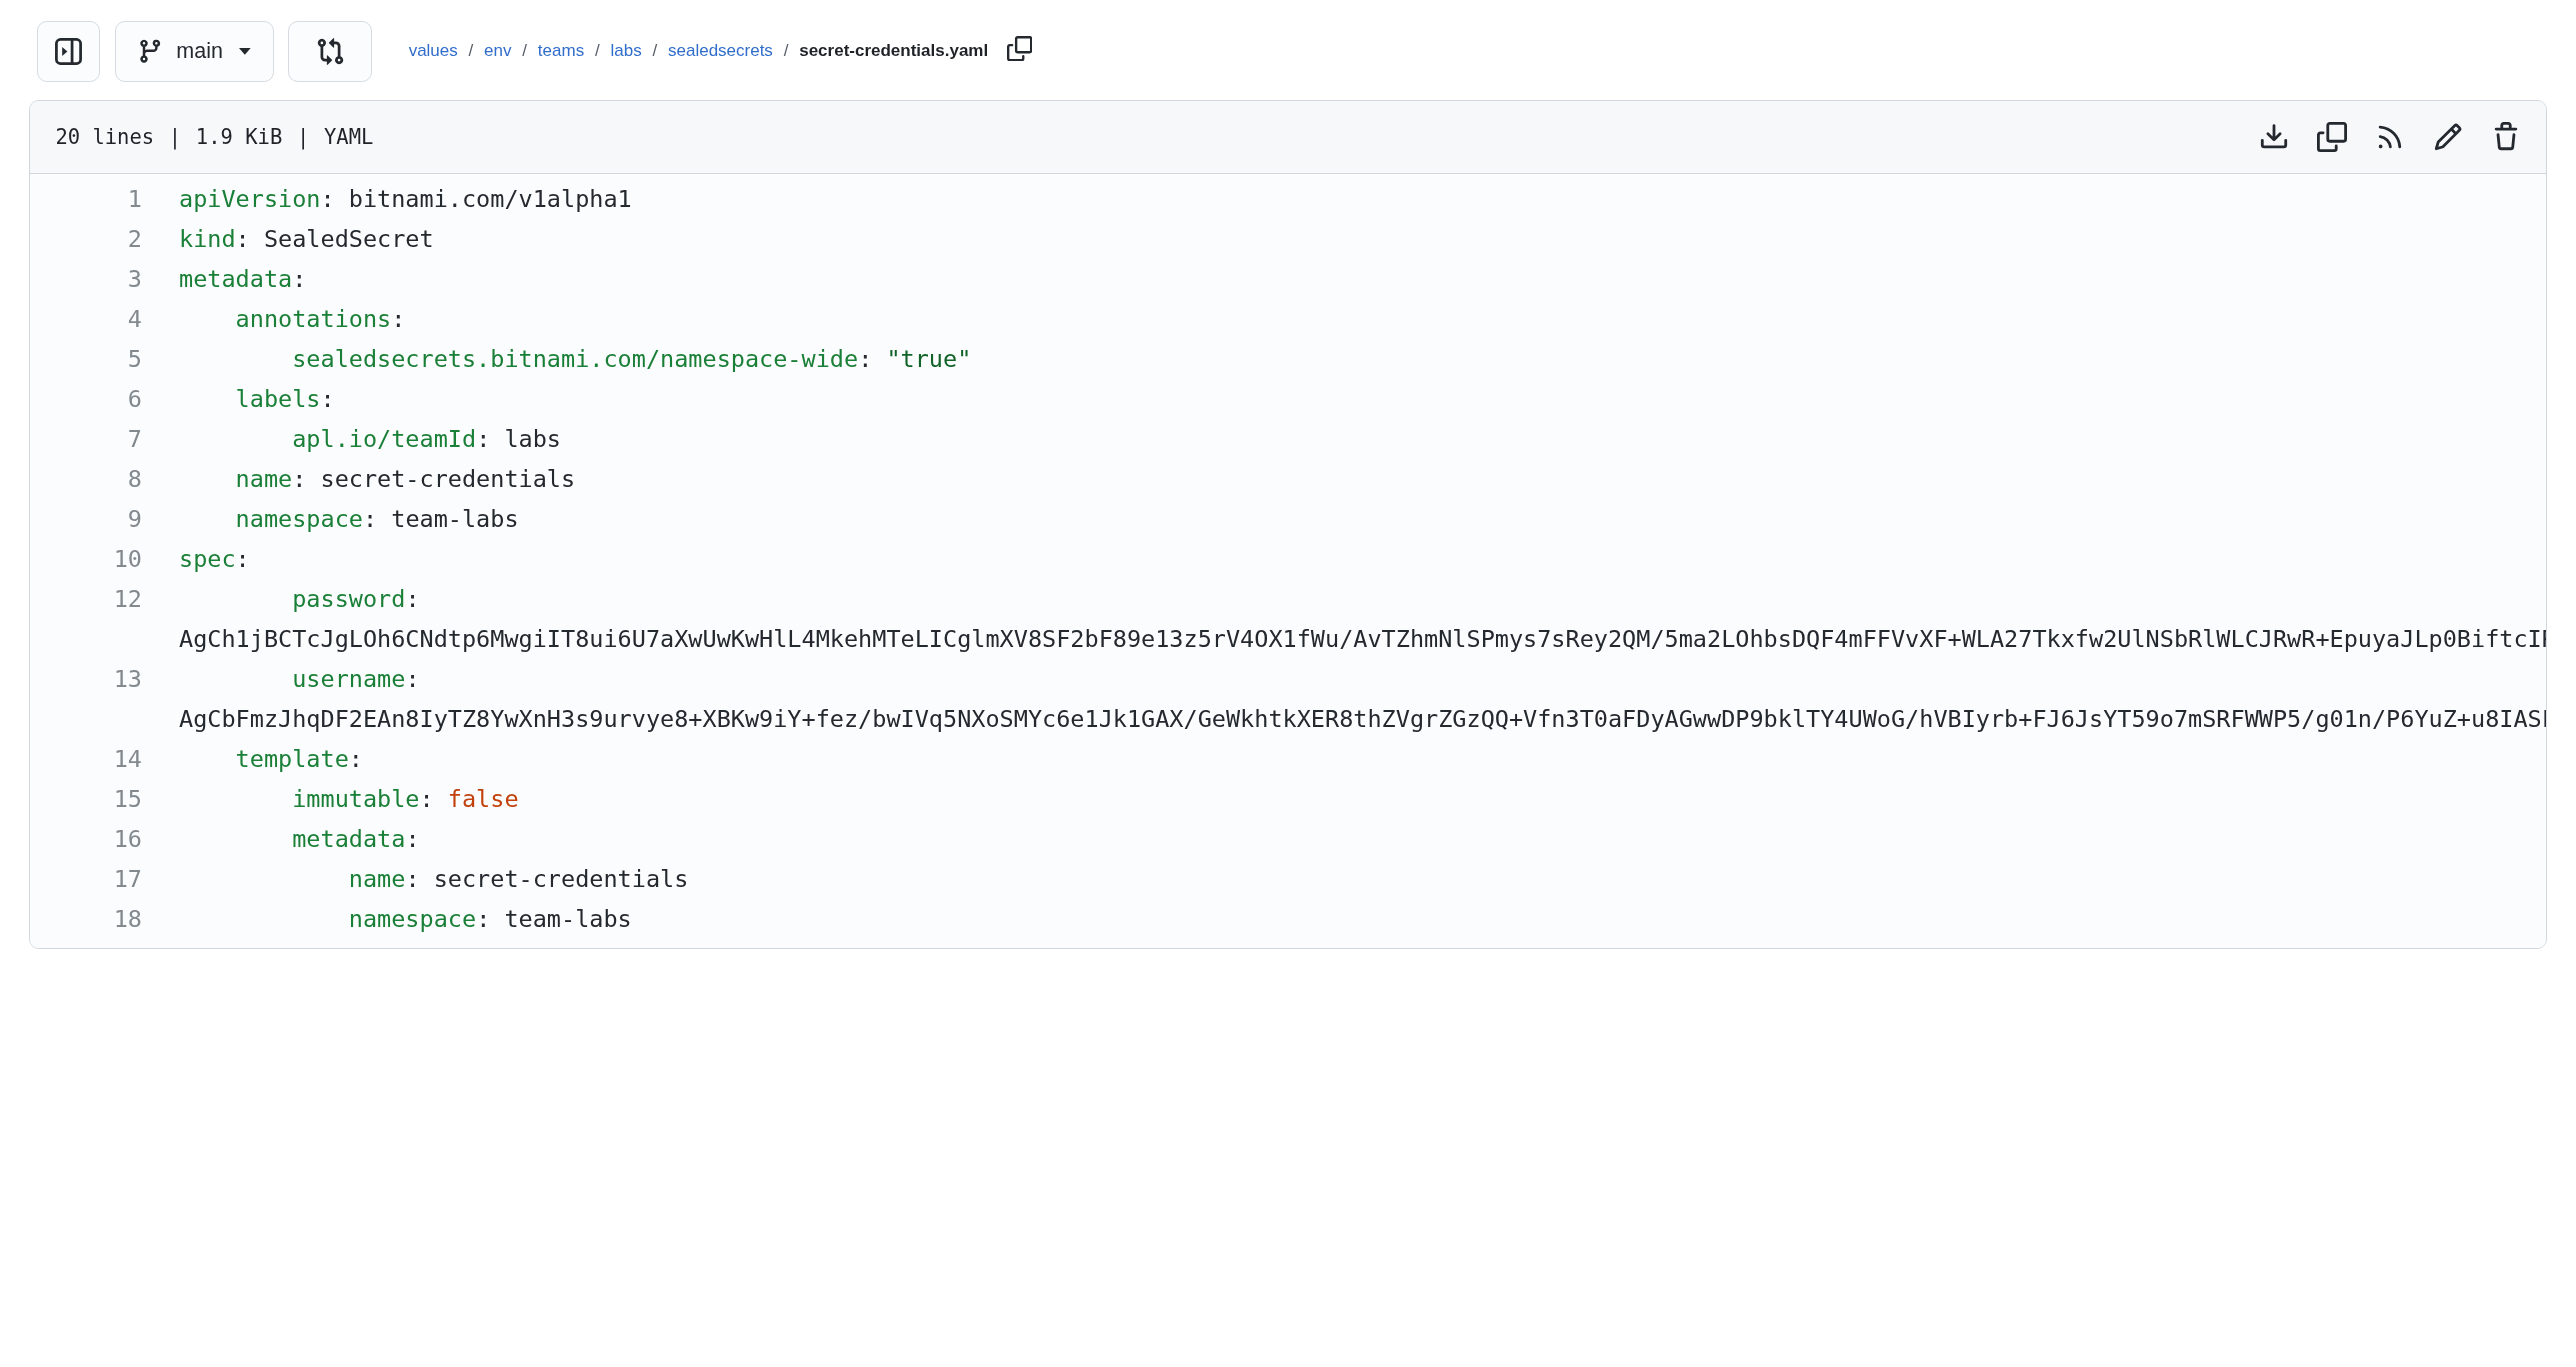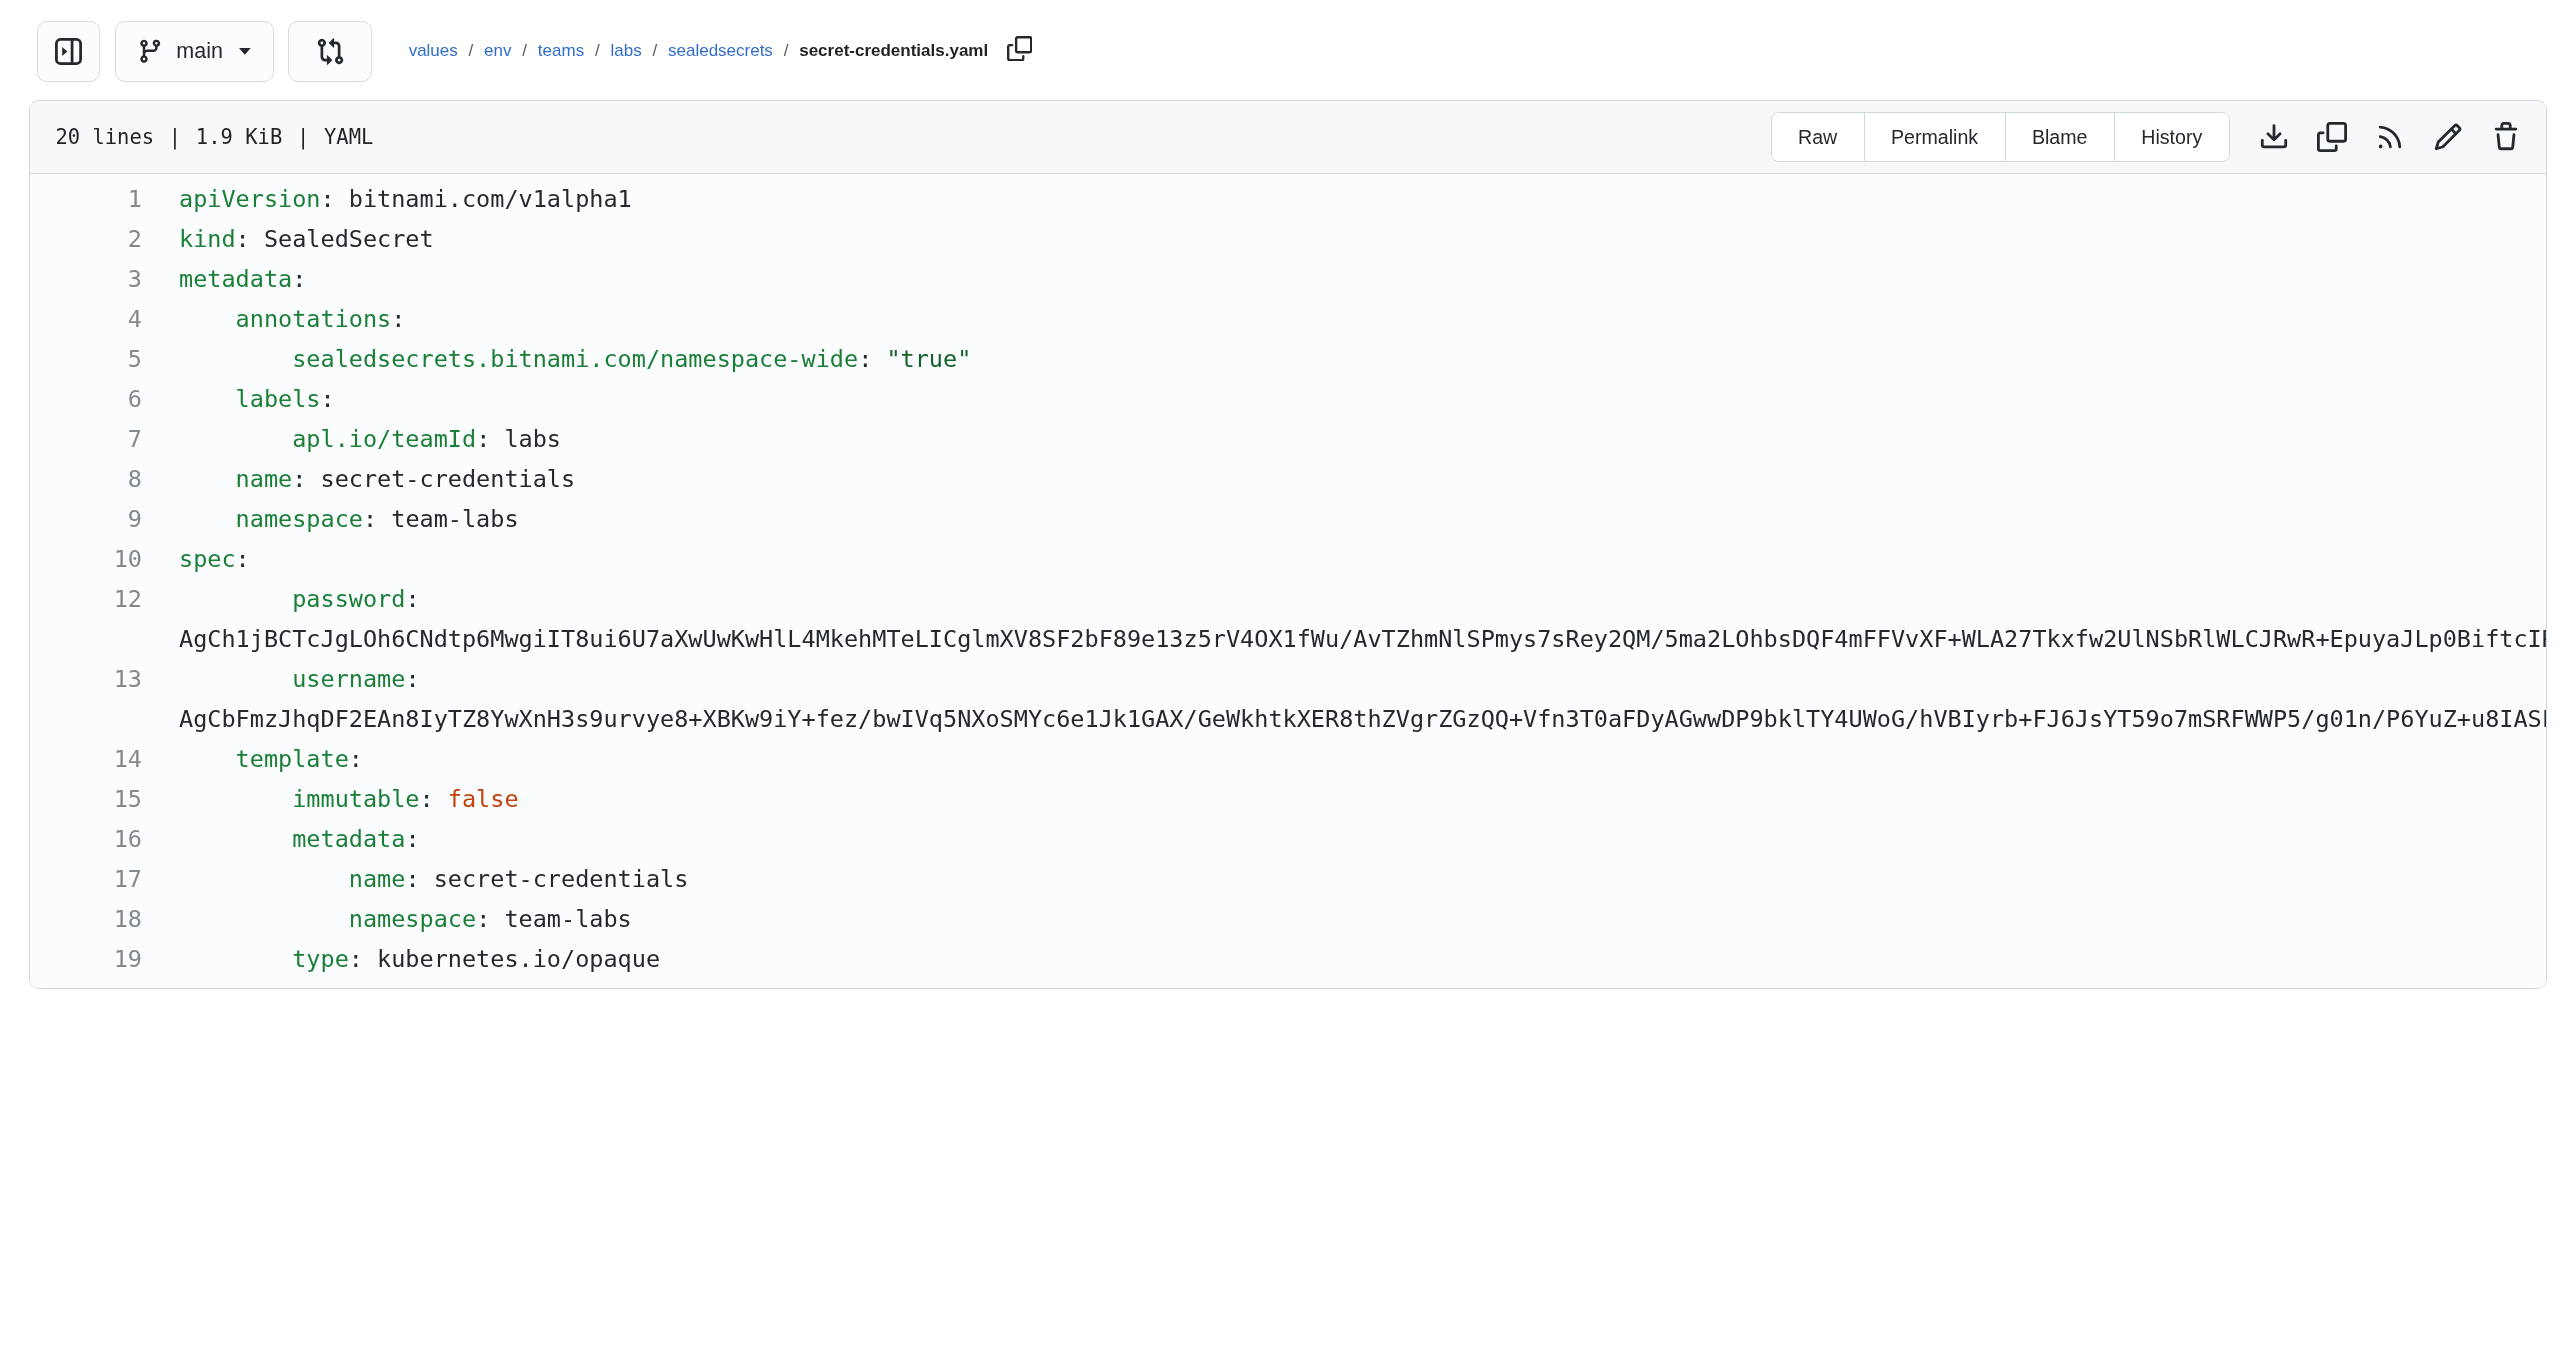--- a/index.html
+++ b/index.html
@@ -144,26 +144,20 @@
   <div class="filebox-header">
     <div class="fileinfo">
       <span>20 lines</span>
       <span class="bar">|</span>
       <span>1.9 KiB</span>
       <span class="bar">|</span>
       <span>YAML</span>
     </div>
 
     <div class="header-right">
-      <div class="seg-group" id="seg-group">
-          <button class="seg-btn">Raw</button>
-          <button class="seg-btn">Permalink</button>
-          <button class="seg-btn">Blame</button>
-          <button class="seg-btn">History</button>
-        </div>
 
       <div class="icon-row">
         <button class="icon-btn">
           <span>
             <svg width="30" height="30" viewBox="0 0 16 16" fill="#24292f">
               <path d="M2.75 14A1.75 1.75 0 0 1 1 12.25v-2.5a.75.75 0 0 1 1.5 0v2.5c0 .138.112.25.25.25h10.5a.25.25 0 0 0 .25-.25v-2.5a.75.75 0 0 1 1.5 0v2.5A1.75 1.75 0 0 1 13.25 14Z"></path>
               <path d="M7.25 7.689V2a.75.75 0 0 1 1.5 0v5.689l1.97-1.969a.749.749 0 1 1 1.06 1.06l-3.25 3.25a.749.749 0 0 1-1.06 0L4.22 6.78a.749.749 0 1 1 1.06-1.06l1.97 1.969Z"></path>
             </svg>
           </span>
         </button>
@@ -262,19 +256,15 @@
         <span class="lc"><span>        </span><span class="tok-key">metadata</span><span>:</span></span>
       </div>
       <div class="code-line">
         <span class="ln">17</span>
         <span class="lc"><span>            </span><span class="tok-key">name</span><span>: secret-credentials</span></span>
       </div>
       <div class="code-line">
         <span class="ln">18</span>
         <span class="lc"><span>            </span><span class="tok-key">namespace</span><span>: team-labs</span></span>
       </div>
-      <div class="code-line">
-        <span class="ln">19</span>
-        <span class="lc"><span>        </span><span class="tok-key">type</span><span>: kubernetes.io/opaque</span></span>
-      </div>
     </div>
 </div>
 
 
 </body></html>

